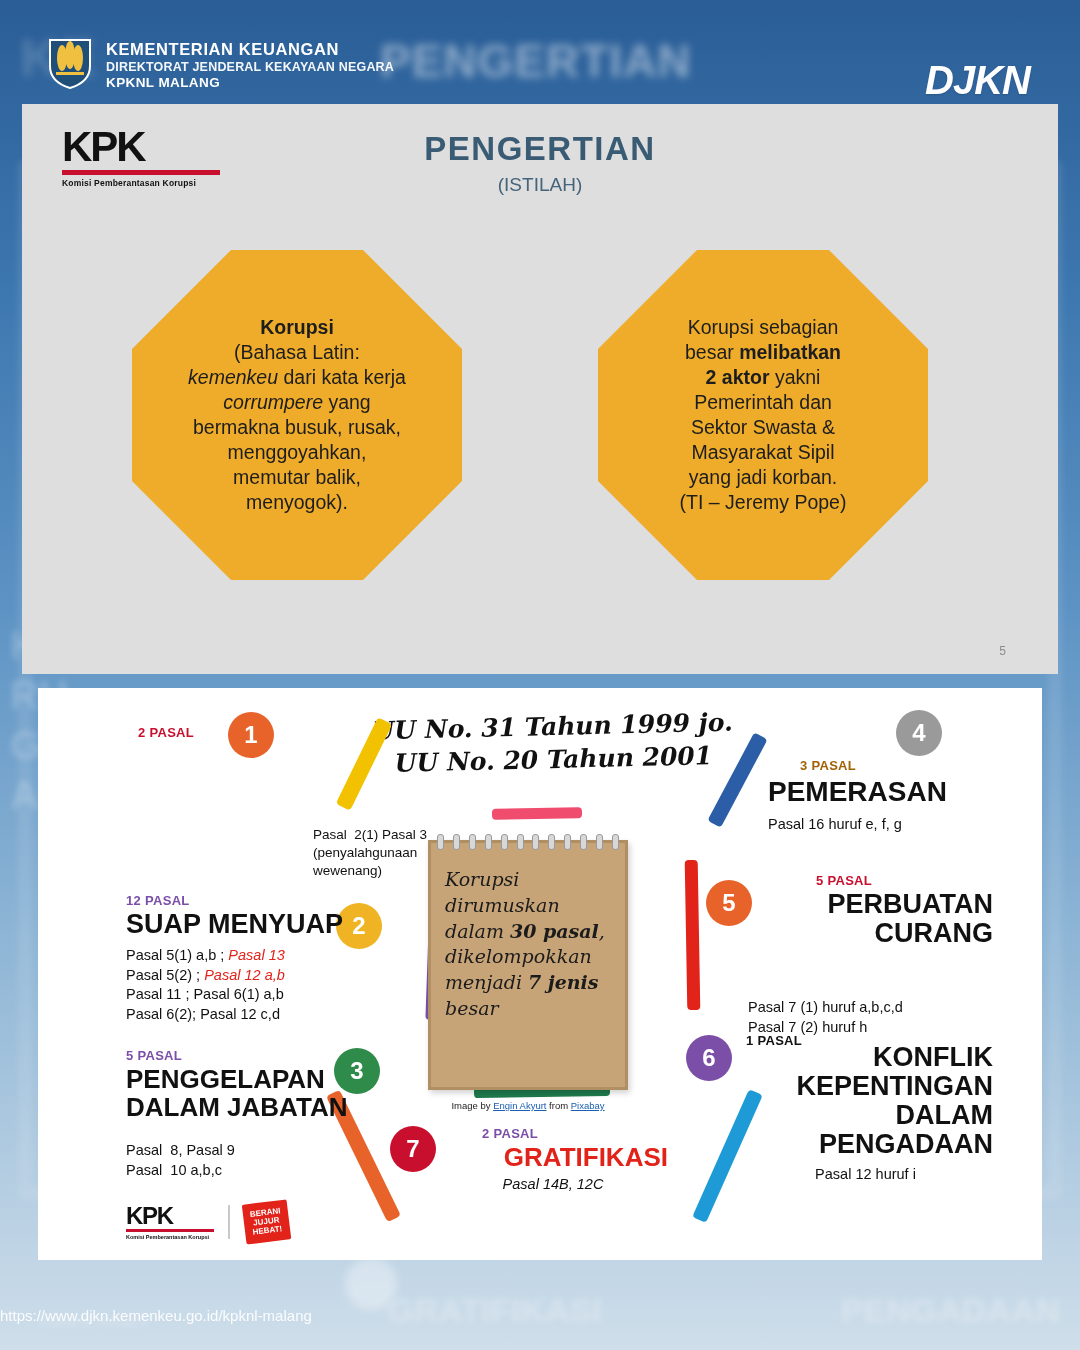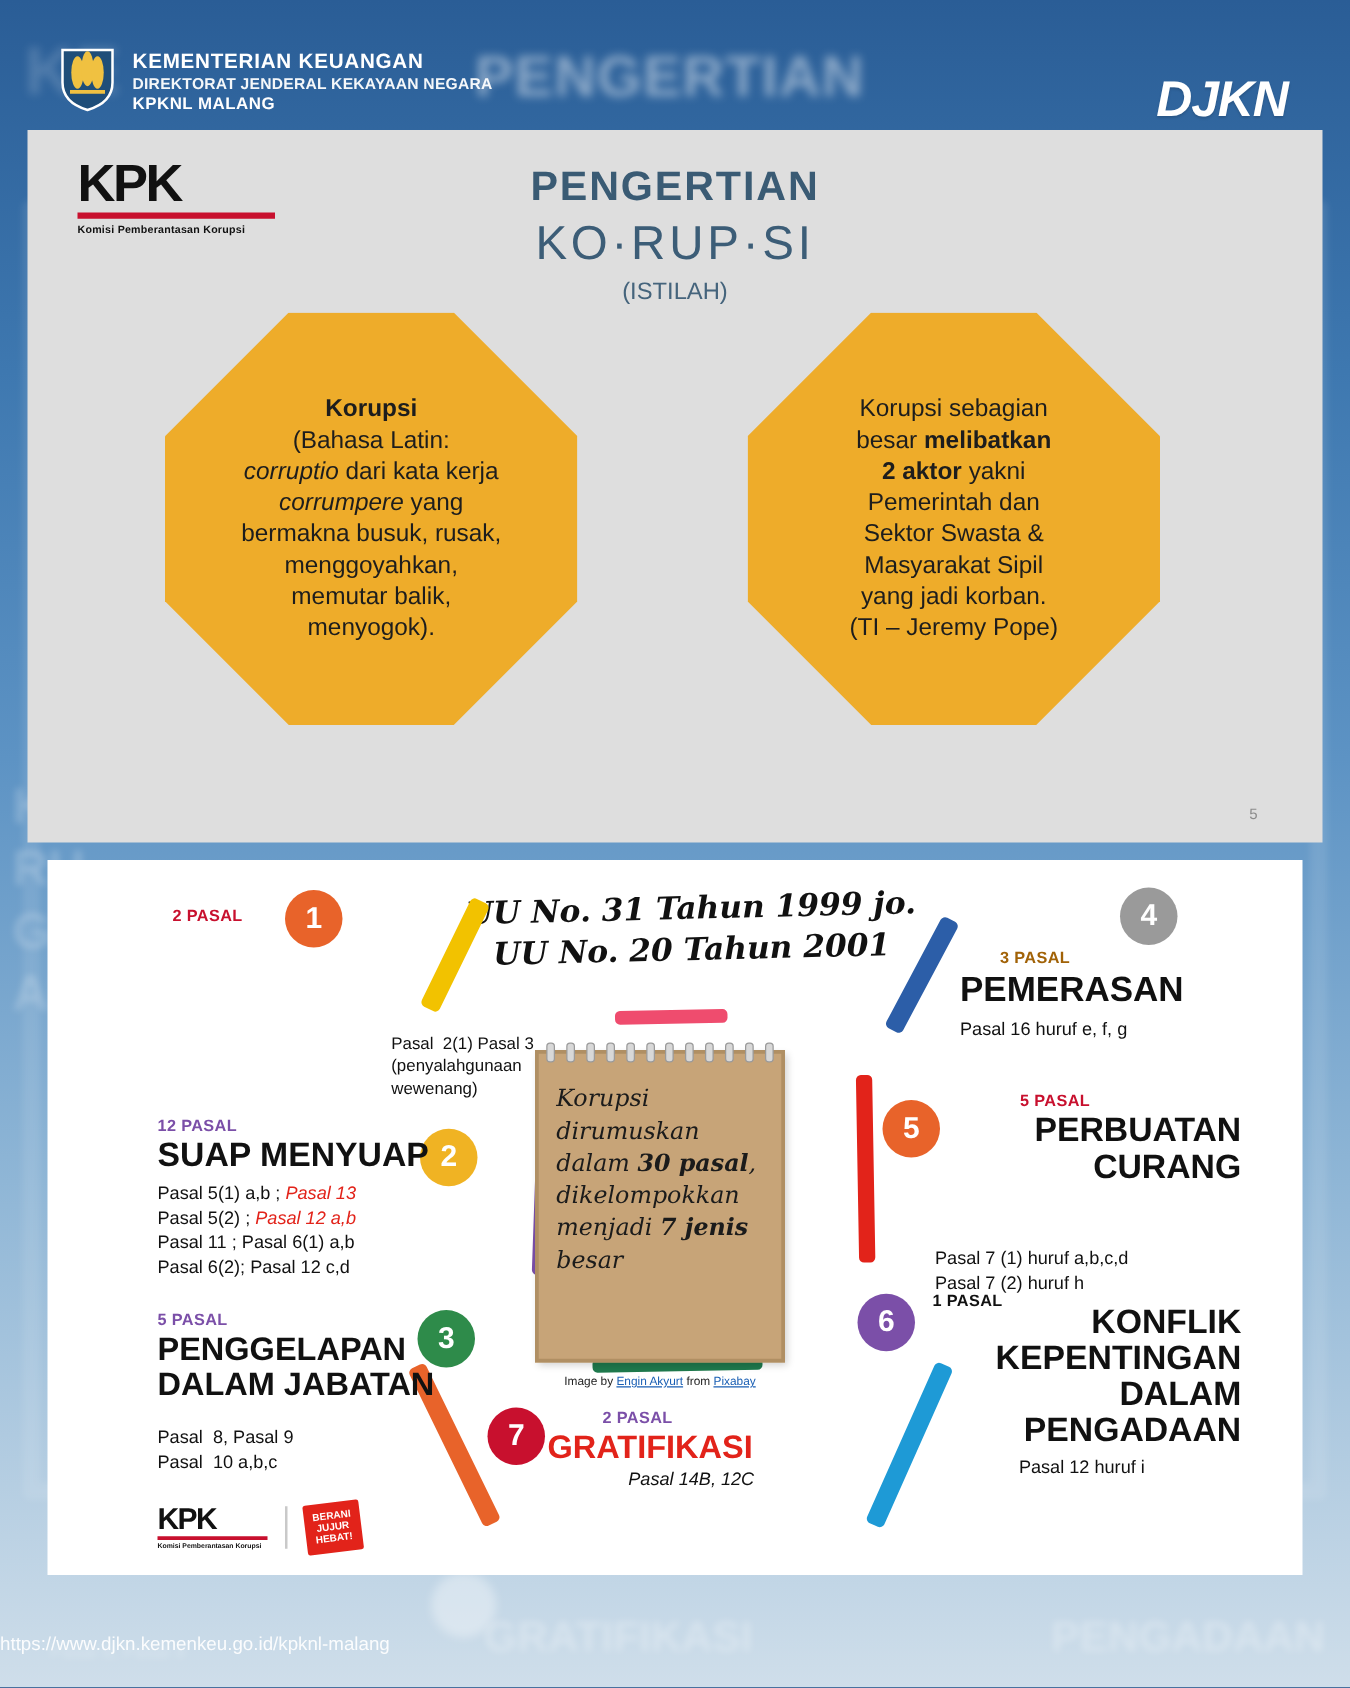--- a/index.html
+++ b/index.html
@@ -173,21 +173,21 @@
 
   .t-perbuatan { left: 778px; top: 185px; color: #c8102e; }
   .h-perbuatan { left: 710px; top: 202px; font-size: 27px; color: #111; text-align: right; width: 245px; }
   .d-perbuatan { left: 710px; top: 278px; width: 245px; text-align: left; margin-top: 32px; }
 
   .t-konflik { left: 708px; top: 345px; color: #111; }
   .h-konflik { left: 700px; top: 355px; font-size: 27px; color: #111; text-align: right; width: 255px; }
   .d-konflik { left: 700px; top: 477px; width: 255px; text-align: center; }
 
   .t-grat { left: 444px; top: 438px; color: #7b4fa8; }
-  .h-grat { left: 400px; top: 455px; font-size: 26px; color: #e2231a; width: 230px; text-align: left; }
+  .h-grat { left: 400px; top: 455px; font-size: 26px; color: #e2231a; width: 230px; text-align: right; }
   .d-grat { left: 400px; top: 487px; width: 230px; text-align: center; font-style: italic; }
 
   
   .notepad {
     position: absolute; left: 390px; top: 152px; width: 200px; height: 250px;
     background: #c7a478;
     border: 3px solid #b08f63;
     box-shadow: 2px 3px 6px rgba(0,0,0,0.18);
   }
   .notepad .spiral {
@@ -279,29 +279,28 @@
 <div class="slide1">
 
   <div class="kpk-logo">
     <div class="kpk-mark">KPK</div>
     <div class="kpk-bar"></div>
     <div class="kpk-sub">Komisi Pemberantasan Korupsi</div>
   </div>
 
   <div class="s1-title">
     <div class="t1">PENGERTIAN</div>
-    <div class="t2">KO·RUP·SI</div>
     <div class="t3">(ISTILAH)</div>
   </div>
 
   <div class="octagon left">
     <div class="oct-text">
       <b>Korupsi</b><br>
       <span>(Bahasa Latin:</span><br>
-      <i>corruptio</i><span> dari kata kerja</span><br>
+      <i>kemenkeu</i><span> dari kata kerja</span><br>
       <i>corrumpere</i><span> yang</span><br>
       <span>bermakna busuk, rusak,</span><br>
       <span>menggoyahkan,</span><br>
       <span>memutar balik,</span><br>
       <span>menyogok).</span>
     </div>
   </div>
 
   <div class="octagon right">
     <div class="oct-text">

